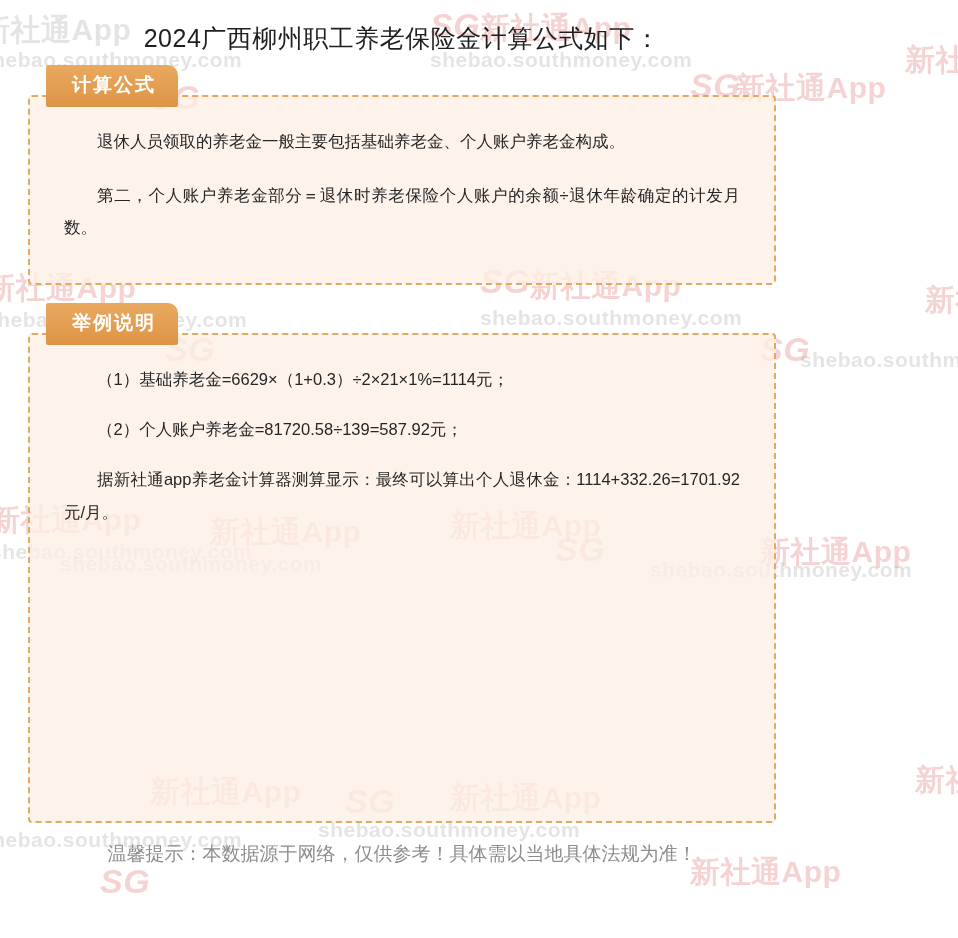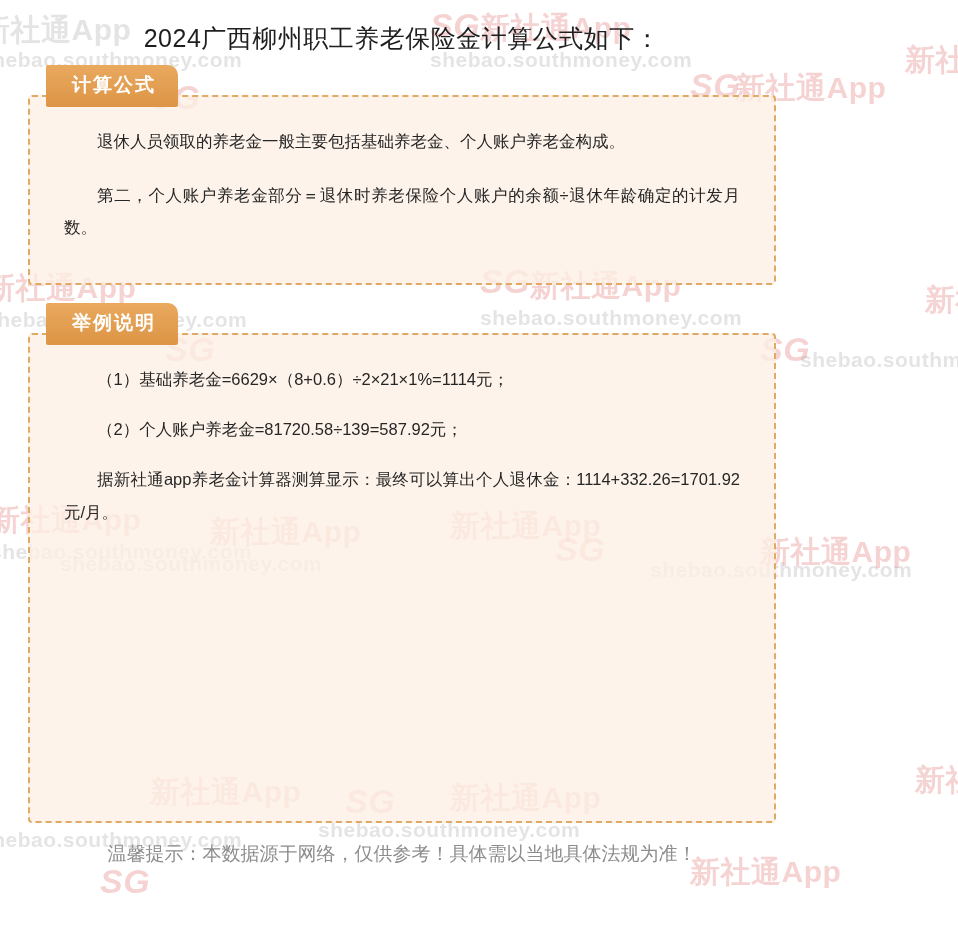--- a/index.html
+++ b/index.html
@@ -183,21 +183,21 @@
     <div class="section-tag">计算公式</div>
     <div class="section-box box-formula">
       <p class="para indent">退休人员领取的养老金一般主要包括基础养老金、个人账户养老金构成。</p>
       <p class="para indent">第二，个人账户养老金部分＝退休时养老保险个人账户的余额÷退休年龄确定的计发月数。</p>
     </div>
   </div>
 
   <div class="section" style="margin-top:18px;">
     <div class="section-tag">举例说明</div>
     <div class="section-box box-example">
-      <p class="para indent tight">（1）基础养老金=6629×（8+0.6）÷2×21×1%=1114元；</p>
+      <p class="para indent tight">（1）基础养老金=6629×（1+0.3）÷2×21×1%=1114元；</p>
       <p class="para indent tight">（2）个人账户养老金=81720.58÷139=587.92元；</p>
       <p class="para indent tight">据新社通app养老金计算器测算显示：最终可以算出个人退休金：1114+332.26=1701.92元/月。</p>
     </div>
   </div>
 
   <div class="footer-note">温馨提示：本数据源于网络，仅供参考！具体需以当地具体法规为准！</div>
 
 </div>
 
 </body></html>

